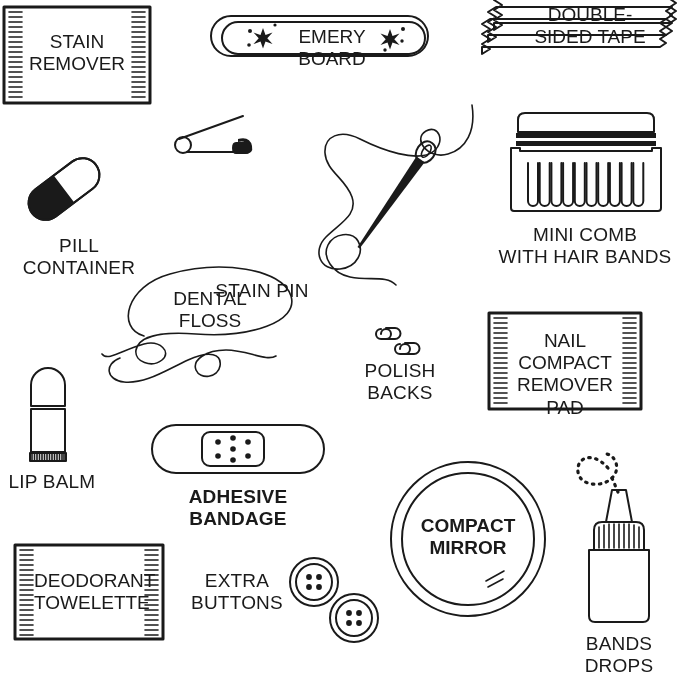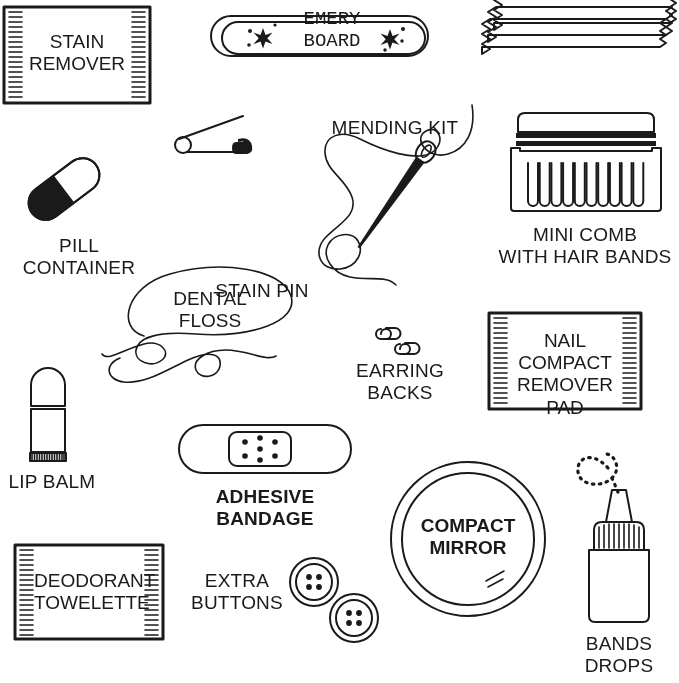--- a/index.html
+++ b/index.html
@@ -123,29 +123,31 @@
         <path d="M45 20 l2.5 7 7-2.5 -5.2 5.8 5.2 5.8 -7-2.5 -2.5 7 -2.5-7 -7 2.5 5.2-5.8 -5.2-5.8 7 2.5 Z"></path>
         <circle cx="32" cy="23" r="2"></circle>
         <circle cx="31" cy="37" r="1.8"></circle>
         <circle cx="57" cy="17" r="1.6"></circle>
         <path d="M172 21 l2.5 7 7-2.5 -5.2 5.8 5.2 5.8 -7-2.5 -2.5 7 -2.5-7 -7 2.5 5.2-5.8 -5.2-5.8 7 2.5 Z"></path>
         <circle cx="185" cy="21" r="2"></circle>
         <circle cx="184" cy="33" r="1.7"></circle>
         <circle cx="167" cy="42" r="1.7"></circle>
       </g>
     </svg>
-    <div class="inner-label" style="left:58px; top:0; width:112px;font-family:Liberation Mono, monospace;">EMERY BOARD</div>
+    <div class="inner-label" style="left:58px; top:18px; width:112px;">EMERY BOARD</div>
   </div>
 
   <div class="item" style="left:468px; top:0px;">
     <svg width="210" height="78" viewBox="0 0 210 78">
       <path class="stroke-thin" stroke-width="2.2" fill="#fff" d="M14 36 l8 -5 -8 -5 8 -5 -8 -5 8 -5 -8 -5 8 -5 H198 l-6 4 6 4 -6 4 6 4 -6 4 6 4 -6 4 H14 Z" transform="translate(0,18)"></path>
       <path class="stroke-thin" stroke-width="2.2" fill="#fff" d="M20 32 l8 -5 -8 -5 8 -5 -8 -5 8 -5 -8 -5 8 -5 H204 l-6 4 6 4 -6 4 6 4 -6 4 6 4 -6 4 H20 Z" transform="translate(0,10)"></path>
       <path class="stroke-thin" stroke-width="2.4" fill="#fff" d="M26 28 l8 -5 -8 -5 8 -5 -8 -5 8 -5 -8 -5 8 -5 H208 l-6 4 6 4 -6 4 6 4 -6 4 6 4 -6 4 H26 Z" transform="translate(0,2)"></path>
     </svg>
+    <div class="inner-label" style="left:52px; top:4px; width:140px;">DOUBLE-
+SIDED TAPE</div>
   </div>
 
   <div class="item" style="left:172px; top:112px;">
     <svg width="90" height="48" viewBox="0 0 90 48">
       <circle cx="11" cy="33" r="8" class="stroke-thin" stroke-width="2.6" fill="#fff"></circle>
       <path class="stroke-thin" stroke-width="2.6" d="M7 27 L71 4"></path>
       <path class="stroke-thin" stroke-width="2.6" d="M15 40 L73 40"></path>
       <path class="fillblack" d="M66 27 q12 -3 14 7 q2 9 -10 8 l-3 -1 q9 -1 8 -7 q-1 -6 -9 -4 Z"></path>
       <path class="fillblack" d="M64 30 h9 q6 0 6 6 q0 6 -6 6 h-9 q-4 0 -4 -6 q0 -6 4 -6 Z"></path>
     </svg>
@@ -157,21 +159,20 @@
       <path class="stroke-hair" stroke-width="2.2" fill="none" d="M172 0 C176 26 166 44 148 49 C128 55 112 34 126 26 C138 19 146 36 134 46
            C118 59 80 44 60 34 C40 24 24 31 25 48 C26 66 46 74 52 92
            C58 110 40 118 26 132 C12 146 20 166 40 164 C58 162 64 146 58 136
            C52 126 34 128 28 140 C22 152 32 168 50 172 C70 176 86 170 96 180"></path>
       <g transform="translate(132,38) rotate(35)">
         <path class="stroke-thin" stroke-width="2.6" fill="#fff" d="M0 0 C6 0 9 5 9 11 C9 17 6 22 0 22 C-6 22 -9 17 -9 11 C-9 5 -6 0 0 0 Z"></path>
         <ellipse cx="0" cy="10" rx="3.5" ry="7" class="stroke-hair" stroke-width="2" fill="#fff"></ellipse>
         <path class="fillblack" d="M-5 20 L5 20 L1.3 128 L-1.3 128 Z"></path>
       </g>
     </svg>
-    <div class="label" style="left:25px; top:12px; width:140px;">MENDING KIT</div>
   </div>
 
   <div class="item" style="left:18px; top:148px;">
     <svg width="92" height="82" viewBox="0 0 92 82">
       <g transform="rotate(-37 46 41)">
         <rect x="6" y="24" width="80" height="34" rx="17" class="stroke-thin" stroke-width="2.8" fill="#fff"></rect>
         <path class="fillblack" d="M23 24 h23 v34 h-23 a17 17 0 0 1 0 -34 Z"></path>
         <rect x="6" y="24" width="80" height="34" rx="17" class="stroke-thin" stroke-width="2.8" fill="none"></rect>
       </g>
     </svg>
@@ -216,21 +217,21 @@
 
   <div class="item" style="left:372px; top:322px;">
     <svg width="56" height="36" viewBox="0 0 56 36">
       <g class="stroke-thin" stroke-width="2.6" fill="#fff">
         <path d="M9 12 a5 5 0 1 1 5 5 h-5 a5 5 0 0 1 0 -10"></path>
         <path d="M14 6 h9 a5.5 5.5 0 0 1 0 11 h-9"></path>
         <path d="M28 27 a5 5 0 1 1 5 5 h-5 a5 5 0 0 1 0 -10"></path>
         <path d="M33 21 h9 a5.5 5.5 0 0 1 0 11 h-9"></path>
       </g>
     </svg>
-    <div class="label" style="left:-45px; top:38px; width:146px;">EARRING
+    <div class="label" style="left:-45px; top:38px; width:146px;">POLISH
 BACKS</div>
   </div>
 
   <div class="item" style="left:487px; top:311px;">
     <svg width="156" height="100" viewBox="0 0 156 100">
       <rect x="2" y="2" width="152" height="96" class="stroke" stroke-width="2.6" fill="#fff"></rect>
       <g class="stroke-hair" stroke-width="1.8">
         <line x1="7" y1="7" x2="20" y2="7"></line>
           <line x1="7" y1="12" x2="20" y2="12"></line>
         <line x1="7" y1="17" x2="20" y2="17"></line>
@@ -292,21 +293,21 @@
           <line x1="29.5" y1="91" x2="29.5" y2="97"></line>
         <line x1="32" y1="91" x2="32" y2="97"></line>
           <line x1="34.5" y1="91" x2="34.5" y2="97"></line>
         <line x1="37" y1="91" x2="37" y2="97"></line>
           <line x1="39" y1="91" x2="39" y2="97"></line>
       </g>
     </svg>
     <div class="label" style="left:-38px; top:108px; width:130px;">LIP BALM</div>
   </div>
 
-  <div class="item" style="left:177px; top:420px;font-weight:bold;">
+  <div class="item" style="left:150px; top:420px;font-weight:bold;">
     <svg width="176" height="58" viewBox="0 0 176 58">
       <rect x="2" y="5" width="172" height="48" rx="24" class="stroke-thin" stroke-width="2.8" fill="#fff"></rect>
       <rect x="52" y="12" width="62" height="34" rx="8" class="stroke-thin" stroke-width="2.6" fill="#fff"></rect>
       <g class="fillblack">
         <circle cx="83" cy="29" r="2.8"></circle>
         <circle cx="83" cy="18" r="2.8"></circle>
         <circle cx="83" cy="40" r="2.8"></circle>
         <circle cx="68" cy="22" r="2.8"></circle>
         <circle cx="68" cy="36" r="2.8"></circle>
         <circle cx="98" cy="22" r="2.8"></circle>

